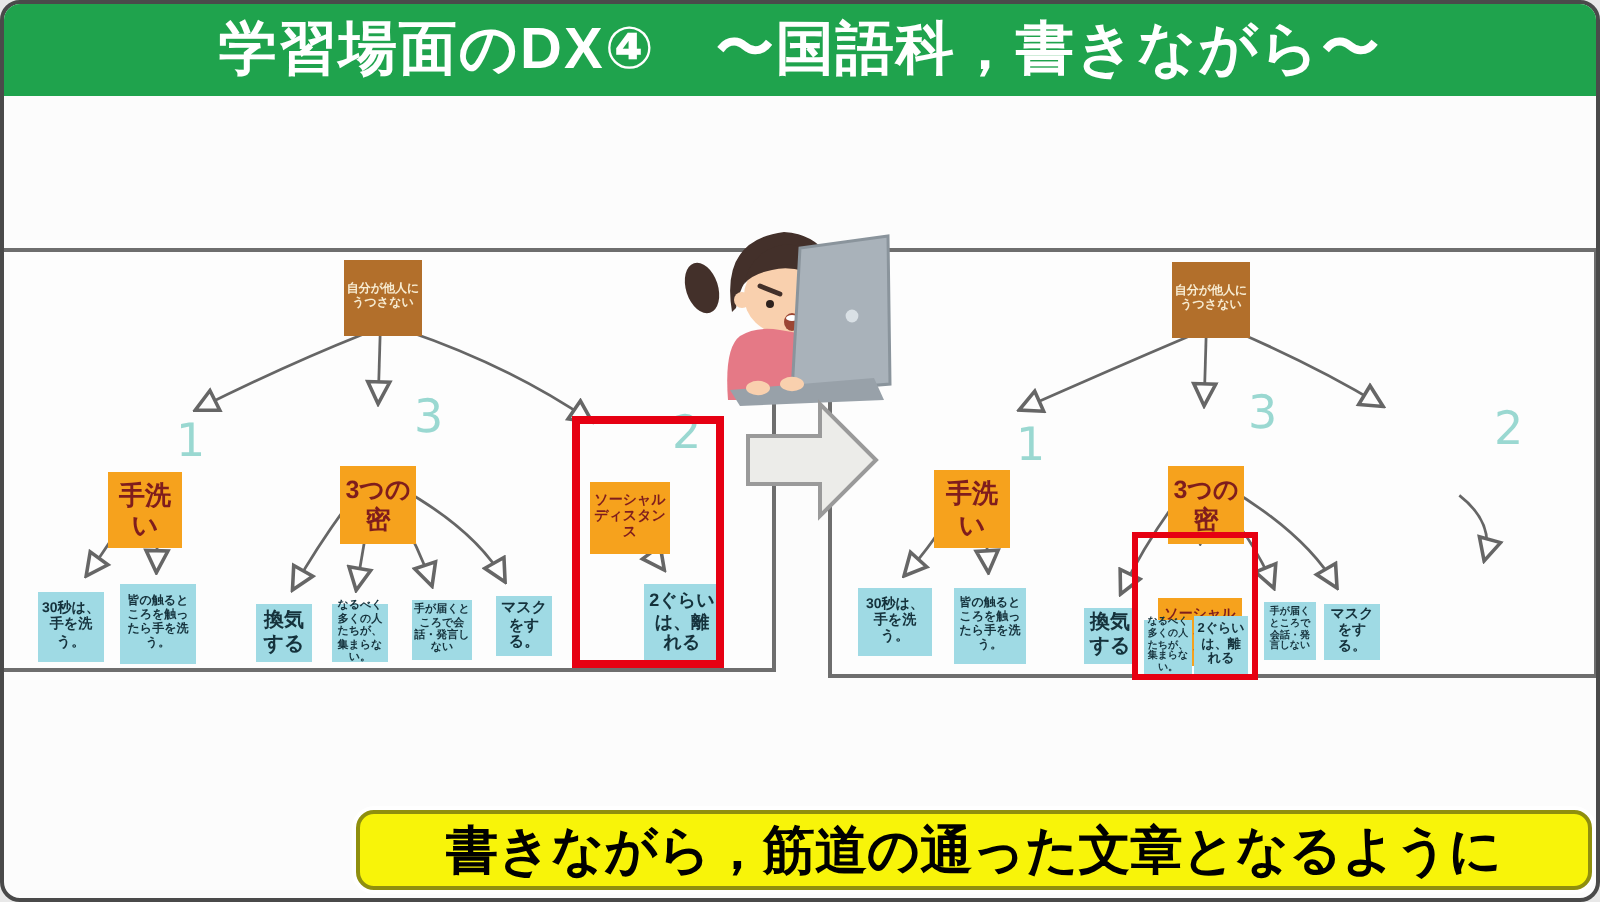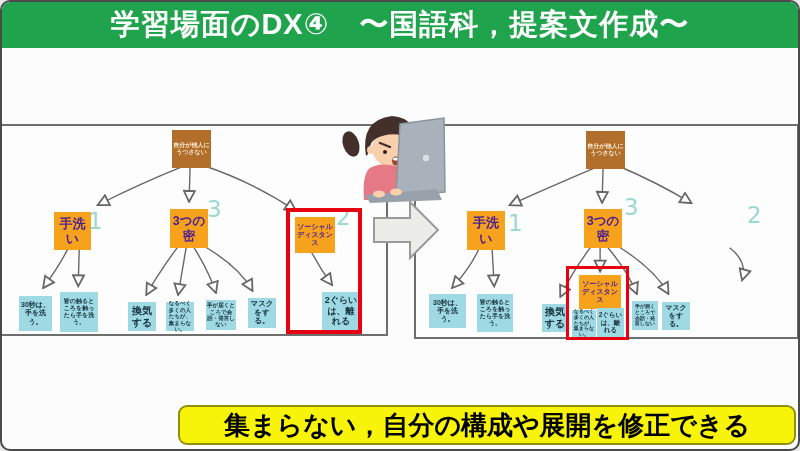--- a/index.html
+++ b/index.html
@@ -16,41 +16,41 @@
   .header span{color:#ffffff;font-size:29px;font-weight:bold;letter-spacing:1px;}
   .goal{position:absolute;left:0;top:56px;width:100%;text-align:center;
         font-size:17.5px;color:#141414;font-weight:500;}
   .panel{position:absolute;background:#fdfdfd;border:2px solid #6e6e6e;z-index:1;}
   .panel-left{left:0;top:122px;width:386px;height:212px;border-left:none;}
   .panel-right{left:412px;top:122px;width:385px;height:215px;}
   .arrows{position:absolute;left:0;top:0;width:100%;height:100%;z-index:1;}
   .sticky{position:absolute;display:flex;align-items:center;justify-content:center;
           text-align:center;word-break:break-all;line-height:1.18;font-weight:bold;
           z-index:2;padding:1px;}
-  .orange{background:var(--sticky-orange);color:#4c1d95;}
+  .orange{background:var(--sticky-orange);color:#7f1d1d;margin-top:24px;}
   .brown{background:var(--sticky-brown);color:#f7ecd2;}
   .blue{background:var(--sticky-blue);color:#15323c;}
   .num{position:absolute;font-size:23px;color:var(--number-teal);z-index:0;
        font-family:"DejaVu Sans",sans-serif;}
   .hl{position:absolute;border:4px solid var(--highlight-red);z-index:5;pointer-events:none;}
   .hl.thin{border-width:3px;}
   .girl{position:absolute;left:336px;top:106px;width:112px;height:96px;z-index:6;}
   .bigarrow{position:absolute;left:370px;top:196px;width:70px;height:64px;z-index:6;}
   .footer{position:absolute;left:176px;top:403px;width:618px;height:40px;
           background:var(--footer-bg);border:2px solid #8f8f0e;border-radius:9px;
           box-shadow:0 0 0 2px #ffffff;display:flex;align-items:center;justify-content:center;z-index:7;}
   .footer span{font-size:26px;font-weight:bold;color:#000;}
 </style>
 </head>
 <body>
 
 <div class="slide">
 
   <div class="header">
-    <span>学習場面のDX④　〜国語科，提案文作成〜</span>
+    <span>学習場面のDX④　〜国語科，書きながら〜</span>
   </div>
 
 
   <div class="panel panel-left">
     <svg class="arrows" viewBox="0 0 386 212">
       <defs>
         <marker id="mL" viewBox="0 0 10 10" refX="8" refY="5" markerWidth="10" markerHeight="10" orient="auto-start-reverse">
           <path d="M1,1 L9,5 L1,9 Z" fill="#fdfdfd" stroke="#666" stroke-width="1.3"></path>
         </marker>
       </defs>
@@ -144,16 +144,16 @@
     <polygon points="27,87 99,81 104,92 32,95" fill="#98a1a9"></polygon>
     <ellipse cx="41" cy="86" rx="6" ry="3.6" fill="#f9d0ae"></ellipse>
     <ellipse cx="58" cy="84" rx="6" ry="3.6" fill="#f9d0ae"></ellipse>
   </svg>
 
   <svg class="bigarrow" viewBox="0 0 70 64">
     <polygon points="2,20 38,20 38,4 66,32 38,60 38,44 2,44" fill="#ecece9" stroke="#9a9a9a" stroke-width="2"></polygon>
   </svg>
 
   <div class="footer">
-    <span>集まらない，自分の構成や展開を修正できる</span>
+    <span>書きながら，筋道の通った文章となるように</span>
   </div>
 
 </div>
 
 </body></html>

